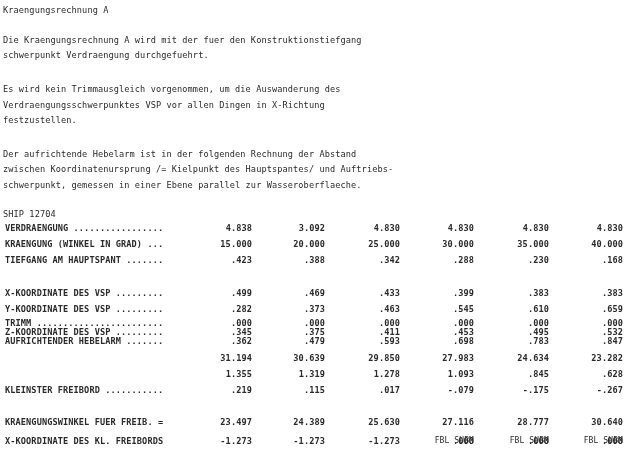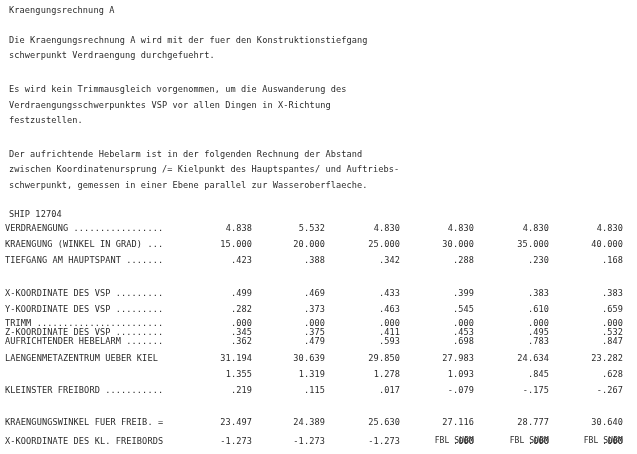--- a/index.html
+++ b/index.html
@@ -1,20 +1,20 @@
 <!DOCTYPE html>
 <html><head>
 <meta charset="utf-8">
 <style>
   html, body { margin:0; padding:0; background:#ffffff; }
   body { width:637px; height:454px; position:relative; overflow:hidden;
          font-family:"DejaVu Sans Mono", "Liberation Mono", monospace;
          color:#2a2a2a; font-size:8.6px; letter-spacing:0.1px; }
-  .line { position:absolute; left:9px; white-space:pre; line-height:12px; }
-  .row { position:absolute; left:5px; width:632px; height:14px; white-space:pre; }
+  .line { position:absolute; left:3px; white-space:pre; line-height:12px; }
+  .row { position:absolute; left:5px; width:632px; height:14px; white-space:pre;font-weight:bold; }
   .row .label { position:absolute; left:0; top:0; }
   .row .val { position:absolute; top:0; text-align:right; width:70px; }
   .c0 { left:177px; } .c1 { left:250px; } .c2 { left:325px; }
   .c3 { left:399px; } .c4 { left:474px; } .c5 { left:548px; }
   .foot { position:absolute; top:436px; white-space:pre; text-align:right; width:70px; font-size:8px; }
 </style>
 </head>
 <body>
 
 <div class="line" style="top:4px">Kraengungsrechnung A</div>
@@ -30,29 +30,29 @@
 </div>
 <div>
   <div class="line" style="top:148px">Der aufrichtende Hebelarm ist in der folgenden Rechnung der Abstand</div>
   <div class="line" style="top:163px">zwischen Koordinatenursprung /= Kielpunkt des Hauptspantes/ und Auftriebs-</div>
   <div class="line" style="top:179px">schwerpunkt, gemessen in einer Ebene parallel zur Wasseroberflaeche.</div>
 </div>
 
 <div class="line" style="top:208px">SHIP 12704</div>
 
 <div id="tbl">
-    <div class="row" style="top: 223px;"><span class="label">VERDRAENGUNG .................</span><span class="val c0">4.838</span><span class="val c1">5.532</span><span class="val c2">4.830</span><span class="val c3">4.830</span><span class="val c4">4.830</span><span class="val c5">4.830</span></div>
+    <div class="row" style="top: 223px;"><span class="label">VERDRAENGUNG .................</span><span class="val c0">4.838</span><span class="val c1">3.092</span><span class="val c2">4.830</span><span class="val c3">4.830</span><span class="val c4">4.830</span><span class="val c5">4.830</span></div>
     <div class="row" style="top: 239.2px;"><span class="label">KRAENGUNG (WINKEL IN GRAD) ...</span><span class="val c0">15.000</span><span class="val c1">20.000</span><span class="val c2">25.000</span><span class="val c3">30.000</span><span class="val c4">35.000</span><span class="val c5">40.000</span></div>
     <div class="row" style="top: 255.4px;"><span class="label">TIEFGANG AM HAUPTSPANT .......</span><span class="val c0">.423</span><span class="val c1">.388</span><span class="val c2">.342</span><span class="val c3">.288</span><span class="val c4">.230</span><span class="val c5">.168</span></div>
     <div class="row" style="top: 271.6px; margin-top: 46px;"><span class="label">TRIMM ........................</span><span class="val c0">.000</span><span class="val c1">.000</span><span class="val c2">.000</span><span class="val c3">.000</span><span class="val c4">.000</span><span class="val c5">.000</span></div>
     <div class="row" style="top: 287.8px;"><span class="label">X-KOORDINATE DES VSP .........</span><span class="val c0">.499</span><span class="val c1">.469</span><span class="val c2">.433</span><span class="val c3">.399</span><span class="val c4">.383</span><span class="val c5">.383</span></div>
     <div class="row" style="top: 304px;"><span class="label">Y-KOORDINATE DES VSP .........</span><span class="val c0">.282</span><span class="val c1">.373</span><span class="val c2">.463</span><span class="val c3">.545</span><span class="val c4">.610</span><span class="val c5">.659</span></div>
     <div class="row" style="top: 327px;"><span class="label">Z-KOORDINATE DES VSP .........</span><span class="val c0">.345</span><span class="val c1">.375</span><span class="val c2">.411</span><span class="val c3">.453</span><span class="val c4">.495</span><span class="val c5">.532</span></div>
     <div class="row" style="top: 336.4px;"><span class="label">AUFRICHTENDER HEBELARM .......</span><span class="val c0">.362</span><span class="val c1">.479</span><span class="val c2">.593</span><span class="val c3">.698</span><span class="val c4">.783</span><span class="val c5">.847</span></div>
-    <div class="row" style="top: 352.6px;"><span class="label">LAENGENMETAZENTRUM UEBER KIEL</span><span class="val c0">31.194</span><span class="val c1">30.639</span><span class="val c2">29.850</span><span class="val c3">27.983</span><span class="val c4">24.634</span><span class="val c5">23.282</span></div>
+    <div class="row" style="top: 352.6px;"><span class="val c0">31.194</span><span class="val c1">30.639</span><span class="val c2">29.850</span><span class="val c3">27.983</span><span class="val c4">24.634</span><span class="val c5">23.282</span></div>
     <div class="row" style="top: 368.8px;"><span class="val c0">1.355</span><span class="val c1">1.319</span><span class="val c2">1.278</span><span class="val c3">1.093</span><span class="val c4">.845</span><span class="val c5">.628</span></div>
     <div class="row" style="top: 385px;"><span class="label">KLEINSTER FREIBORD ...........</span><span class="val c0">.219</span><span class="val c1">.115</span><span class="val c2">.017</span><span class="val c3">-.079</span><span class="val c4">-.175</span><span class="val c5">-.267</span></div>
     <div class="row" style="top: 397px; margin-top: 39px;"><span class="label">X-KOORDINATE DES KL. FREIBORDS</span><span class="val c0">-1.273</span><span class="val c1">-1.273</span><span class="val c2">-1.273</span><span class="val c3">.000</span><span class="val c4">.000</span><span class="val c5">.000</span></div>
     <div class="row" style="top: 417.4px;"><span class="label">KRAENGUNGSWINKEL FUER FREIB. =</span><span class="val c0">23.497</span><span class="val c1">24.389</span><span class="val c2">25.630</span><span class="val c3">27.116</span><span class="val c4">28.777</span><span class="val c5">30.640</span></div>
     <span class="foot" style="left: 182px;"></span>
     <span class="foot" style="left: 255px;"></span>
     <span class="foot" style="left: 330px;"></span>
     <span class="foot" style="left: 404px;">FBL SUBM</span>
     <span class="foot" style="left: 479px;">FBL SUBM</span>
     <span class="foot" style="left: 553px;">FBL SUBM</span>

